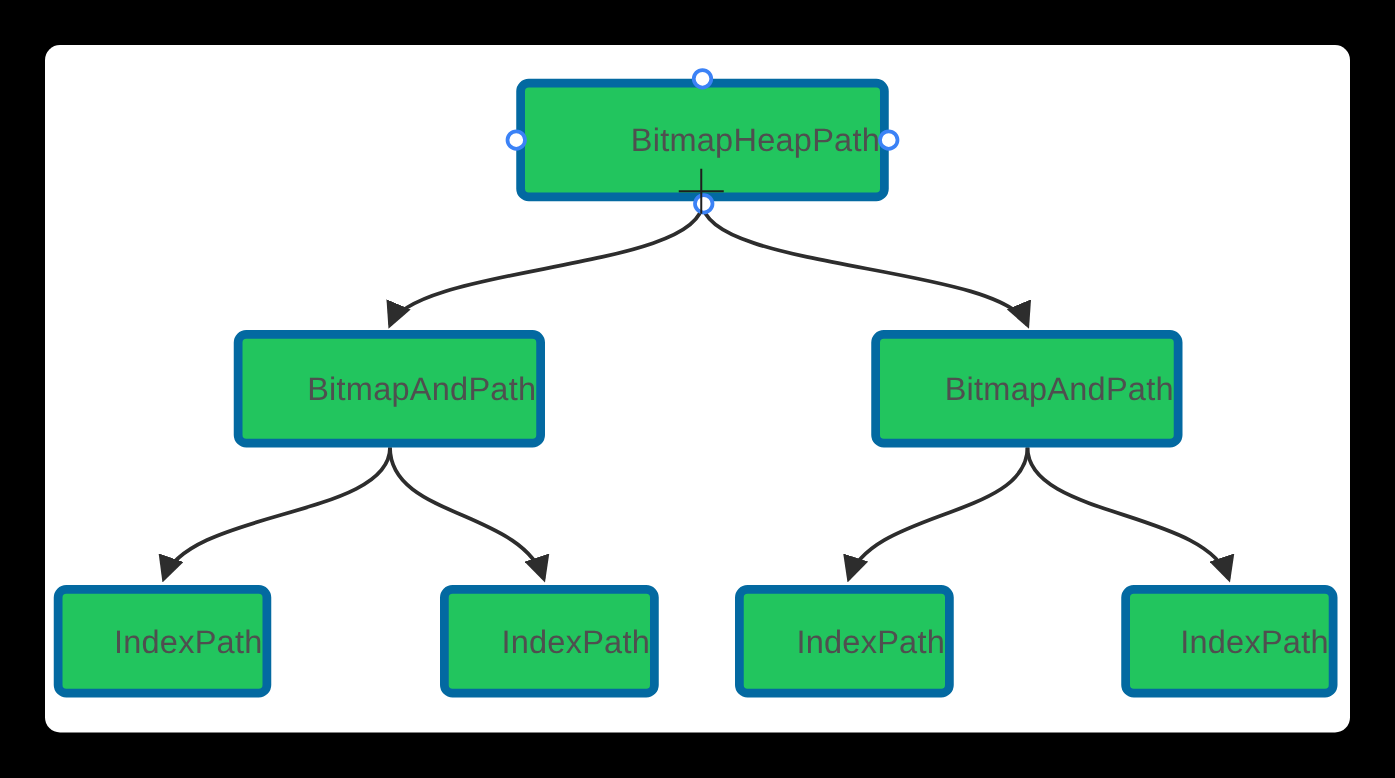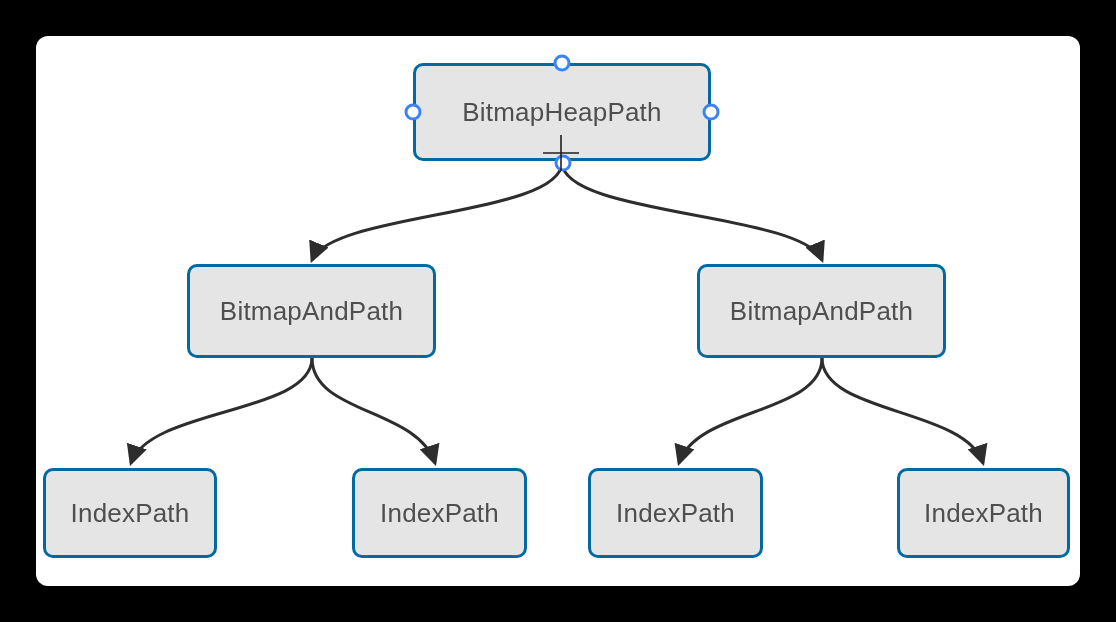--- a/index.html
+++ b/index.html
@@ -32,26 +32,26 @@
     top: 0;
     width: 1044px;
     height: 550px;
   }
   .edges-layer { z-index: 1; pointer-events: none; }
   .nodes-layer { z-index: 2; }
   .overlay-layer { z-index: 3; pointer-events: none; }
   .node {
     position: absolute;
     box-sizing: border-box;
-    background: #e5e5e5;
-    border: 3px solid #0369a1;
+    background: #22c55e;
+    border: 7px solid #0369a1;
     border-radius: 10px;
     display: flex;
     align-items: center;
-    justify-content: center;
+    justify-content: flex-end;
     cursor: move;
   }
   .node-label {
     font-size: 26px;
     color: #4f4f4f;
     letter-spacing: 0.2px;
     white-space: nowrap;
     user-select: none;
   }
   

